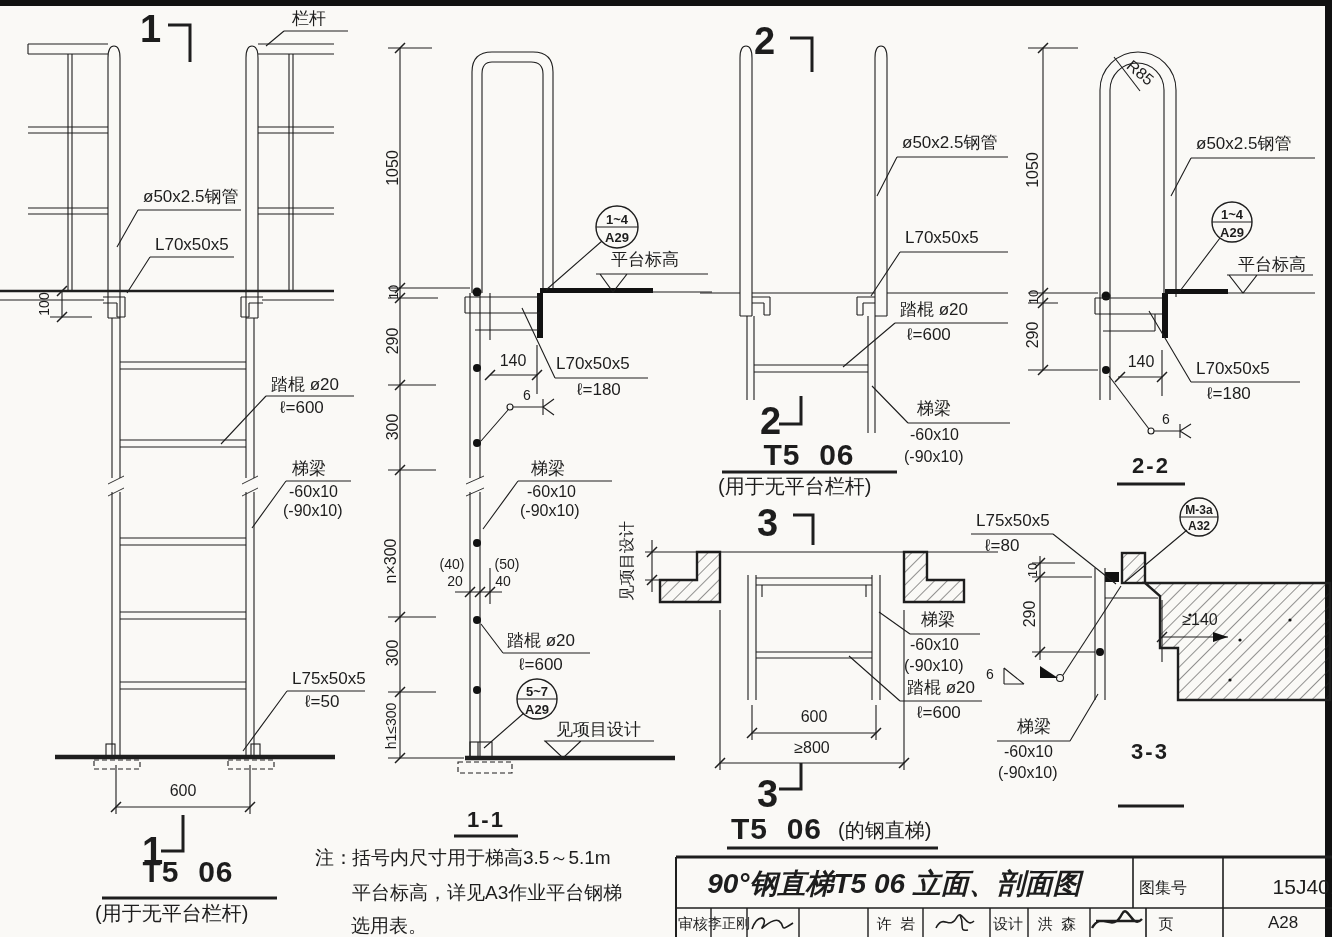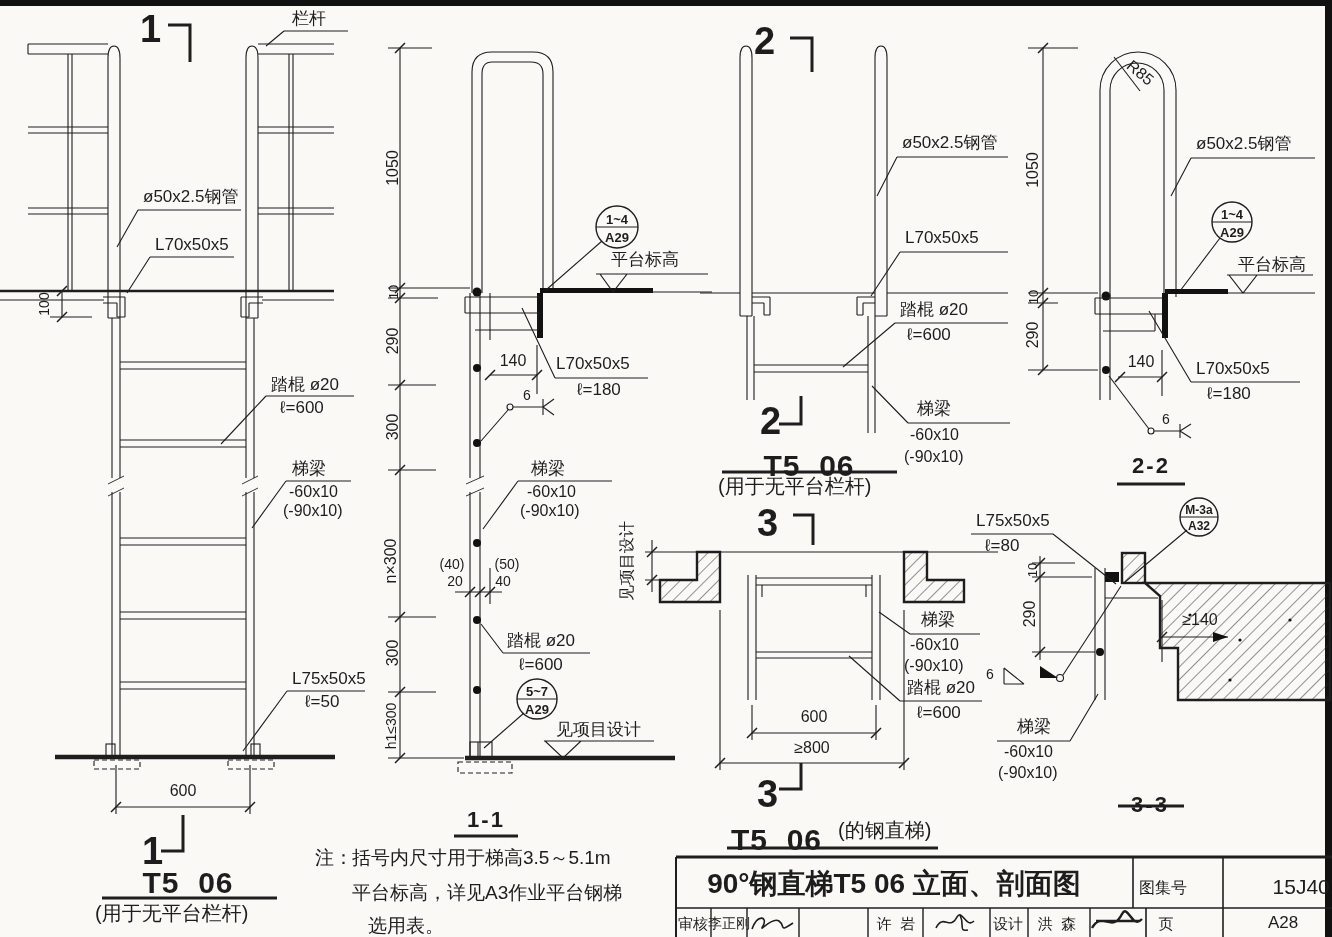--- a/index.html
+++ b/index.html
@@ -5,26 +5,26 @@
   html,body{margin:0;padding:0;background:#e8e8e6;}
   .page{position:relative;width:1332px;height:937px;background:#faf9f6;overflow:hidden;
         font-family:"Liberation Sans",sans-serif;color:#1d1d1d;}
   svg.art{position:absolute;left:0;top:0;}
   .lbl{position:absolute;line-height:1;white-space:pre;color:#1d1d1d;
        font-family:"Liberation Sans",sans-serif;}
   .c{transform:translate(-50%,-50%);}
   .v{transform:translate(-50%,-50%) rotate(-90deg);}
   .r45{transform:translate(-50%,-50%) rotate(40deg);}
   .b{font-weight:bold;}
-  .t30{font-size:30px;font-weight:bold;letter-spacing:1px;margin-top:11px;}
+  .t30{font-size:30px;font-weight:bold;letter-spacing:1px;}
   .t26{font-size:22px;font-weight:bold;letter-spacing:2px;}
   .mk{font-size:38px;font-weight:bold;}
   .f17{font-size:17px;} .f16{font-size:16px;} .f15{font-size:15px;}
   .f14{font-size:14px;} .f13{font-size:13px;} .f12{font-size:12px;}
-  .f19{font-size:19px;} .f20{font-size:20px;} .f21{font-size:21px;margin-left:28px;} .f28{font-size:28px;}
+  .f19{font-size:19px;} .f20{font-size:20px;} .f21{font-size:21px;margin-left:28px;} .f28{font-size:28px;font-style:italic;}
 </style>
 </head>
 <body>
 
 <div class="page">
 
 <svg class="art" width="1332" height="937" viewBox="0 0 1332 937">
   <defs>
     <pattern id="h45" patternUnits="userSpaceOnUse" width="9" height="9" patternTransform="rotate(45)">
       <line x1="0" y1="0" x2="0" y2="9" stroke="#2a2a2a" stroke-width="1"></line>
@@ -319,21 +319,21 @@
 <span class="lbl f17" style="left:556px;top:721px">见项目设计</span>
 <span class="lbl f13 c b" style="left:617px;top:219px">1~4</span>
 <span class="lbl f13 c b" style="left:617px;top:237px">A29</span>
 <span class="lbl f13 c b" style="left:537px;top:691px">5~7</span>
 <span class="lbl f13 c b" style="left:537px;top:709px">A29</span>
 <span class="lbl t26 c" style="left:486px;top:820px">1-1</span>
 
 <span class="lbl f19" style="left:315px;top:848px">注：</span>
 <span class="lbl f19" style="left:352px;top:848px">括号内尺寸用于梯高3.5～5.1m</span>
 <span class="lbl f19" style="left:352px;top:883px">平台标高，详见A3作业平台钢梯</span>
-<span class="lbl f19" style="left:368px;top:916px">选用表。</span>
+<span class="lbl f19" style="left:351px;top:916px">选用表。</span>
 
 <span class="lbl mk" style="left:754px;top:22px">2</span>
 <span class="lbl f17" style="left:902px;top:134px">ø50x2.5钢管</span>
 <span class="lbl f17" style="left:905px;top:229px">L70x50x5</span>
 <span class="lbl f17" style="left:900px;top:301px">踏棍 ø20</span>
 <span class="lbl f17" style="left:907px;top:326px">ℓ=600</span>
 <span class="lbl f17" style="left:917px;top:400px">梯梁</span>
 <span class="lbl f16" style="left:910px;top:427px">-60x10</span>
 <span class="lbl f16" style="left:904px;top:449px">(-90x10)</span>
 <span class="lbl mk" style="left:760px;top:402px">2</span>
@@ -371,21 +371,21 @@
 <span class="lbl f17" style="left:985px;top:537px">ℓ=80</span>
 <span class="lbl f12 c b" style="left:1199px;top:510px">M-3a</span>
 <span class="lbl f12 c b" style="left:1199px;top:526px">A32</span>
 <span class="lbl f13 v" style="left:1032px;top:570px">10</span>
 <span class="lbl f16 v" style="left:1030px;top:614px">290</span>
 <span class="lbl f16 c" style="left:1200px;top:620px">≥140</span>
 <span class="lbl f14 c" style="left:990px;top:674px">6</span>
 <span class="lbl f17" style="left:1017px;top:718px">梯梁</span>
 <span class="lbl f16" style="left:1004px;top:744px">-60x10</span>
 <span class="lbl f16" style="left:998px;top:765px">(-90x10)</span>
-<span class="lbl t26 c" style="left:1150px;top:805px">3-3</span>
+<span class="lbl t26 c" style="left:1150px;top:752px">3-3</span>
 
 <span class="lbl f28 b c" style="left:894px;top:884px">90°钢直梯T5 06 立面、剖面图</span>
 <span class="lbl f16 c" style="left:1163px;top:888px">图集号</span>
 <span class="lbl f21 c" style="left:1279px;top:886px">15J401</span>
 <span class="lbl f15 c" style="left:693px;top:923px">审核</span>
 <span class="lbl f14 c" style="left:729px;top:923px">李正刚</span>
 <span class="lbl f15 c" style="left:833px;top:951px">校对</span>
 <span class="lbl f15 c" style="left:896px;top:923px">许  岩</span>
 <span class="lbl f15 c" style="left:1008px;top:923px">设计</span>
 <span class="lbl f15 c" style="left:1057px;top:923px">洪  森</span>

